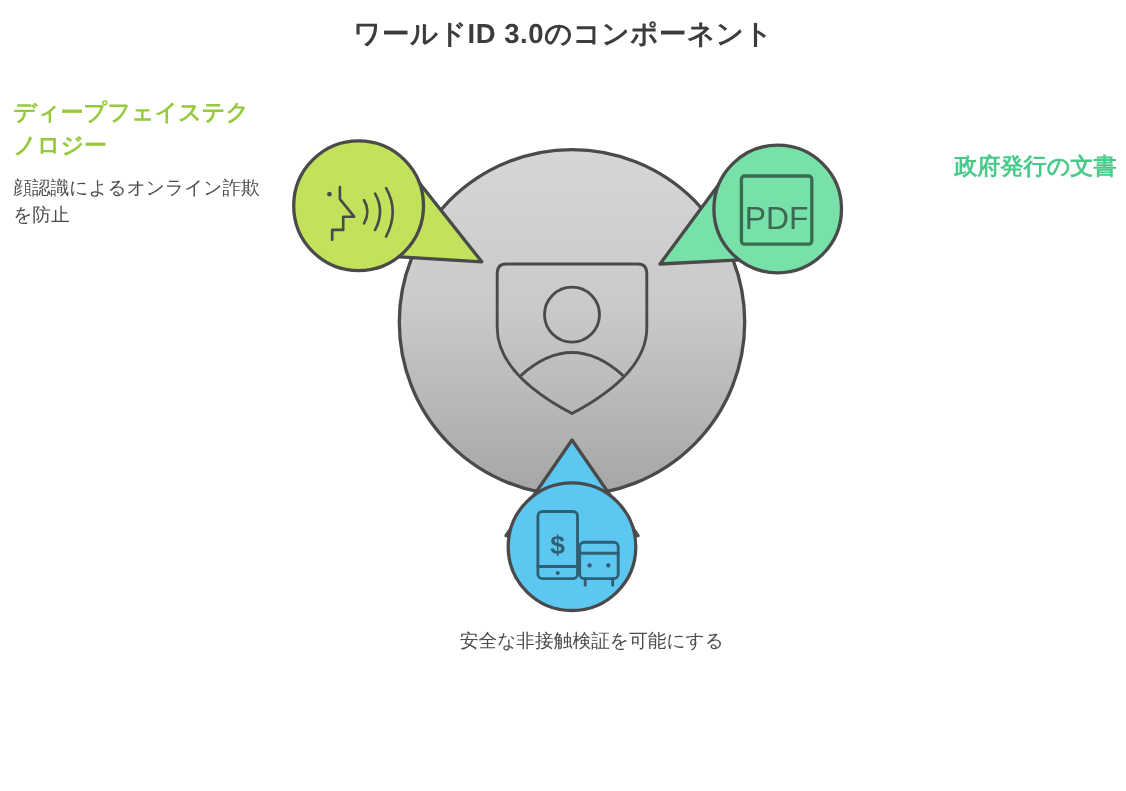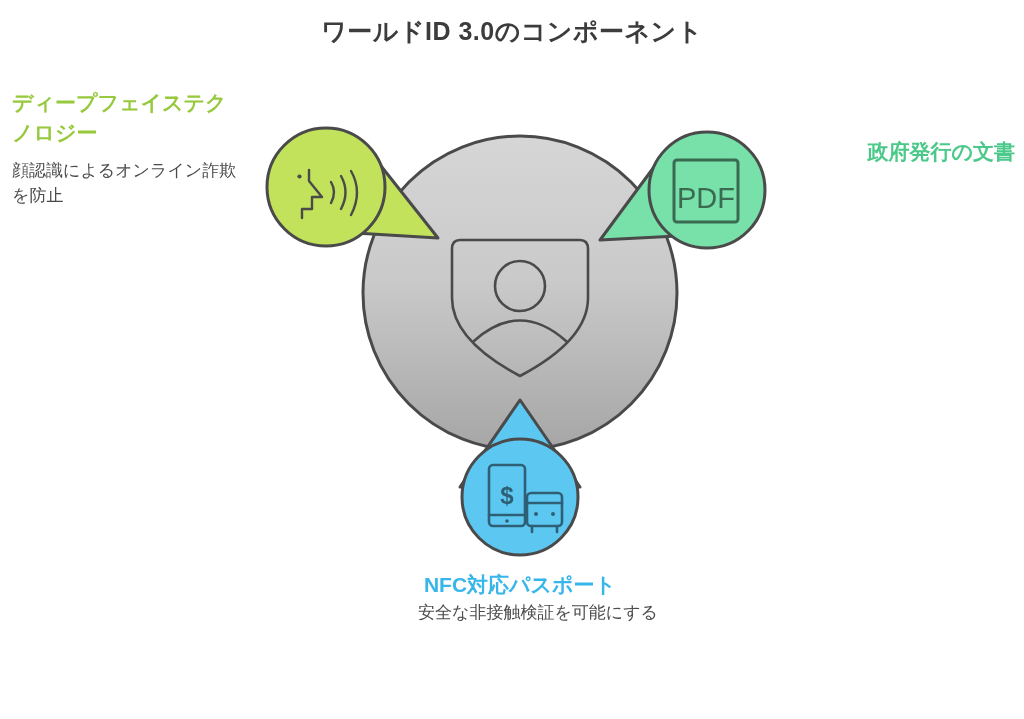--- a/index.html
+++ b/index.html
@@ -161,17 +161,16 @@
   <div class="side-block block-left">
     <div class="side-heading">ディープフェイステクノロジー</div>
     <div class="side-desc">顔認識によるオンライン詐欺を防止</div>
   </div>
 
   <div class="side-block block-right">
     <div class="side-heading">政府発行の文書</div>
   </div>
 
   <div class="side-block block-bottom">
-    <div class="side-heading">NFC対応パスポート</div>
     <div class="side-desc">安全な非接触検証を可能にする</div>
   </div>
 
 </div>
 
 </body></html>

